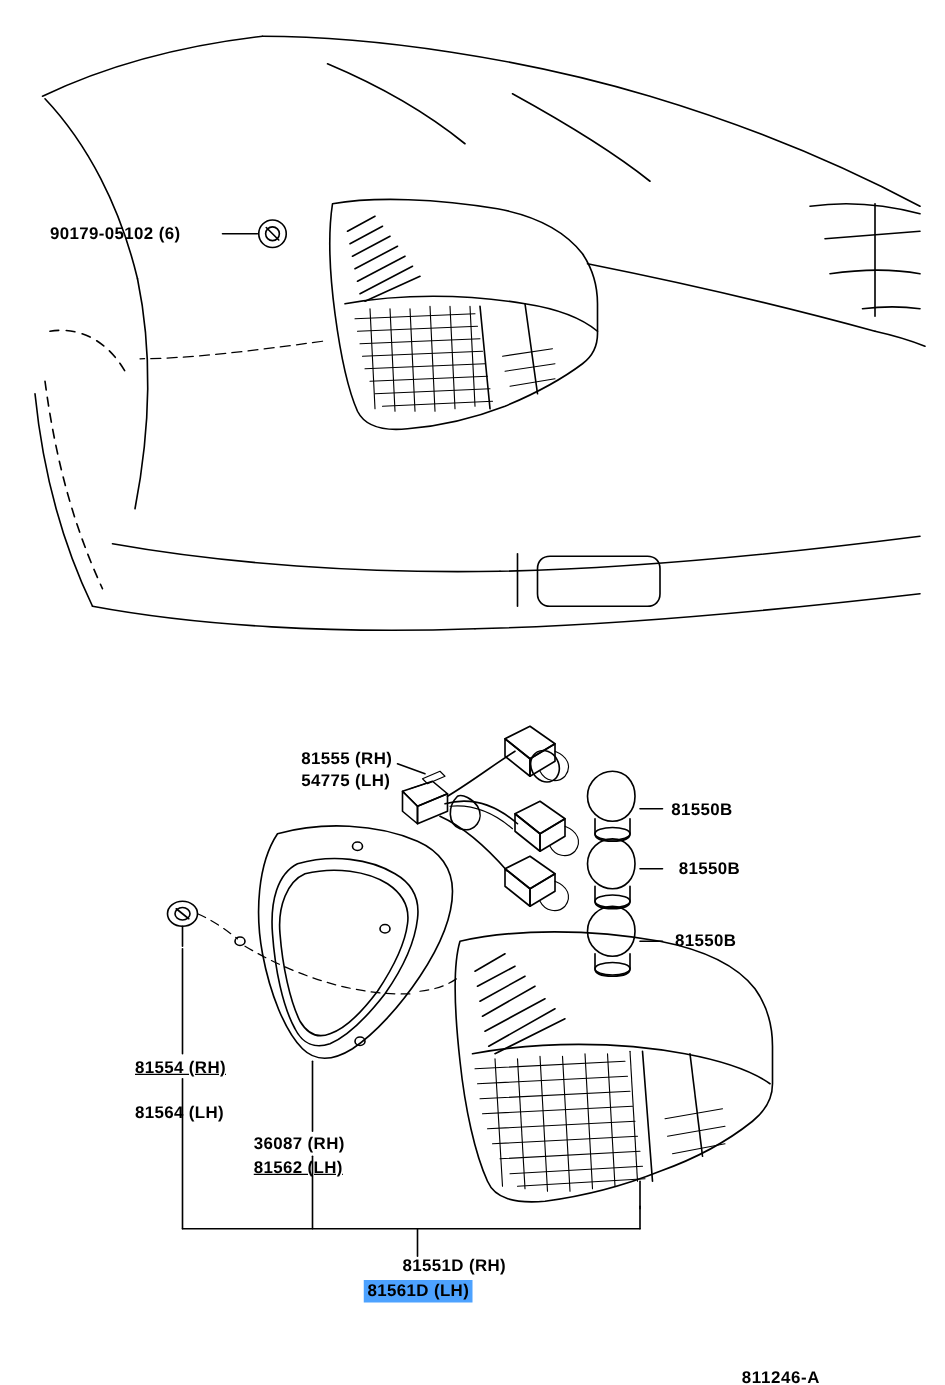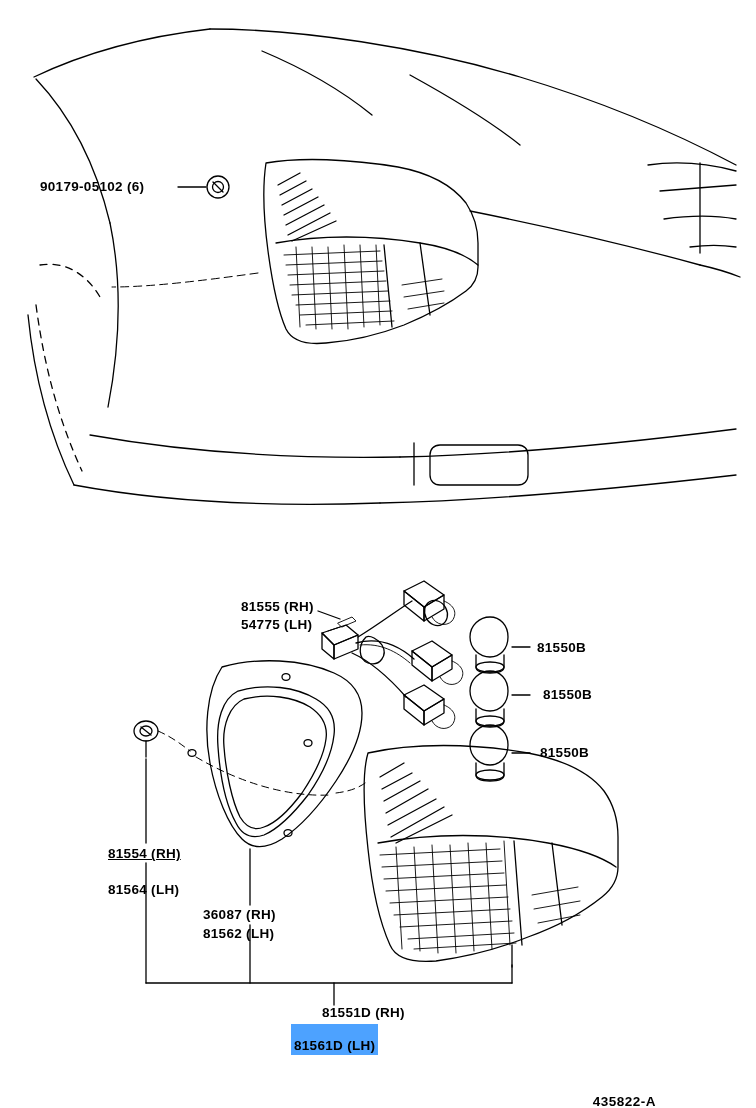--- a/index.html
+++ b/index.html
@@ -32,21 +32,21 @@
     font-size: 13.5px;
     color: #000000;
     white-space: pre;
     letter-spacing: 0.3px;
     line-height: 17px;
   }
   .lbl.bold { font-weight: bold; }
   .lbl.hl {
     background: #4da2ff;
     color: #000000;
-    padding: 13px 3px 1px 3px;
+    padding: 0 3px 1px 3px;
   }
   .code-corner {
     position: absolute;
     right: 16px;
     bottom: 14px;
     font-size: 13.5px;
     letter-spacing: 0.5px;
     font-weight: bold;
   }
 </style>
@@ -299,20 +299,20 @@
   <div class="lbl bold" style="left:241px; top:601px;">54775 (LH)</div>
 
   <div class="lbl bold" style="left:537px; top:624px;">81550B</div>
   <div class="lbl bold" style="left:543px; top:671px;">81550B</div>
   <div class="lbl bold" style="left:540px; top:729px;">81550B</div>
 
   <div class="lbl bold" style="left:108px; top:830px;text-decoration:underline;">81554 (RH)</div>
   <div class="lbl bold" style="left:108px; top:849px;margin-top:17px;">81564 (LH)</div>
 
   <div class="lbl bold" style="left:203px; top:891px;">36087 (RH)</div>
-  <div class="lbl bold" style="left:203px; top:910px;">81562 (LH)</div>
+  <div class="lbl bold" style="left:203px; top:910px;text-decoration:underline;">81562 (LH)</div>
 
   <div class="lbl bold" style="left:294px; top:989px;margin-left:28px;">81551D (RH)</div>
   <div class="lbl bold hl" style="left:291px; top:1009px;">81561D (LH)</div>
 
-  <div class="code-corner">435822-A</div>
+  <div class="code-corner">811246-A</div>
 
 </div>
 
 </body></html>

